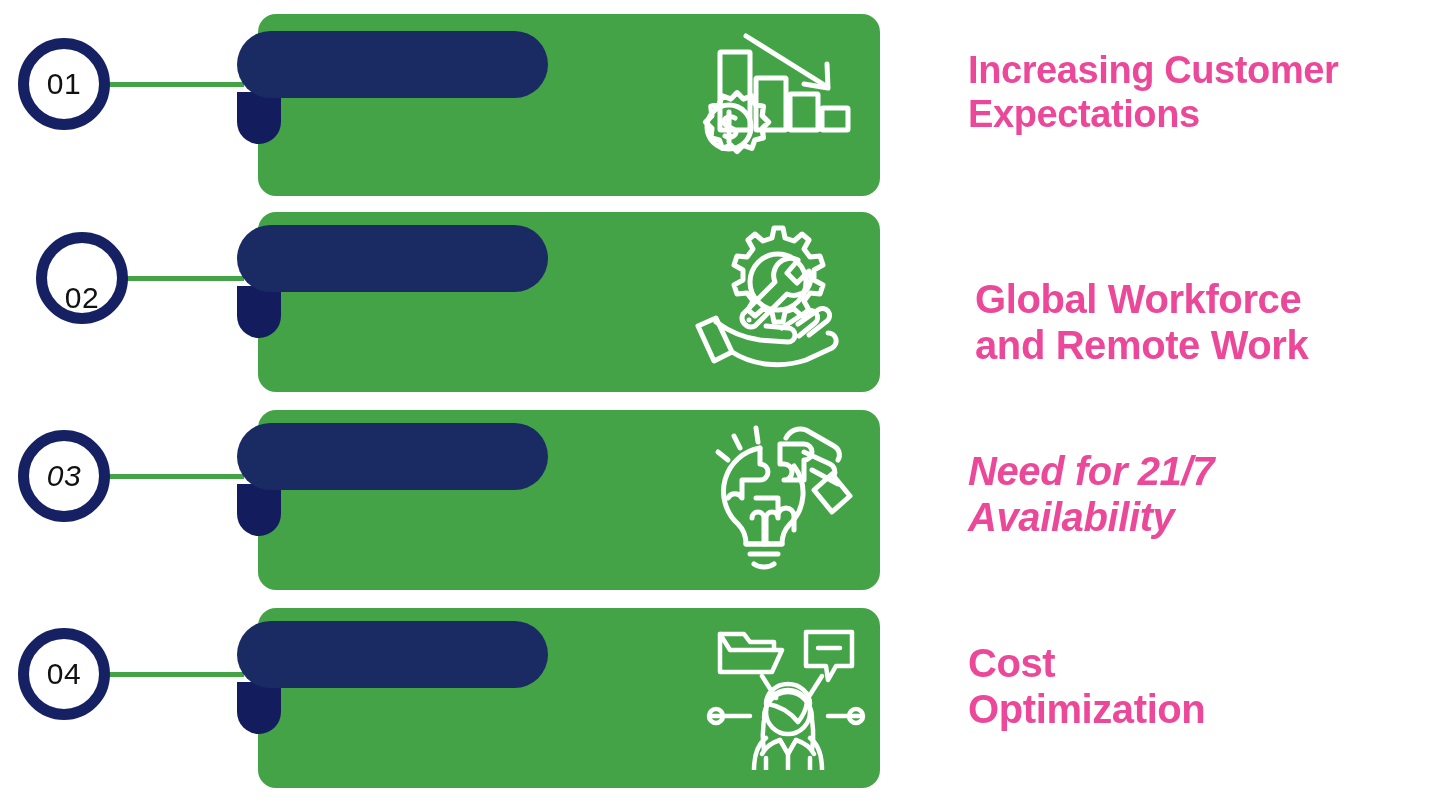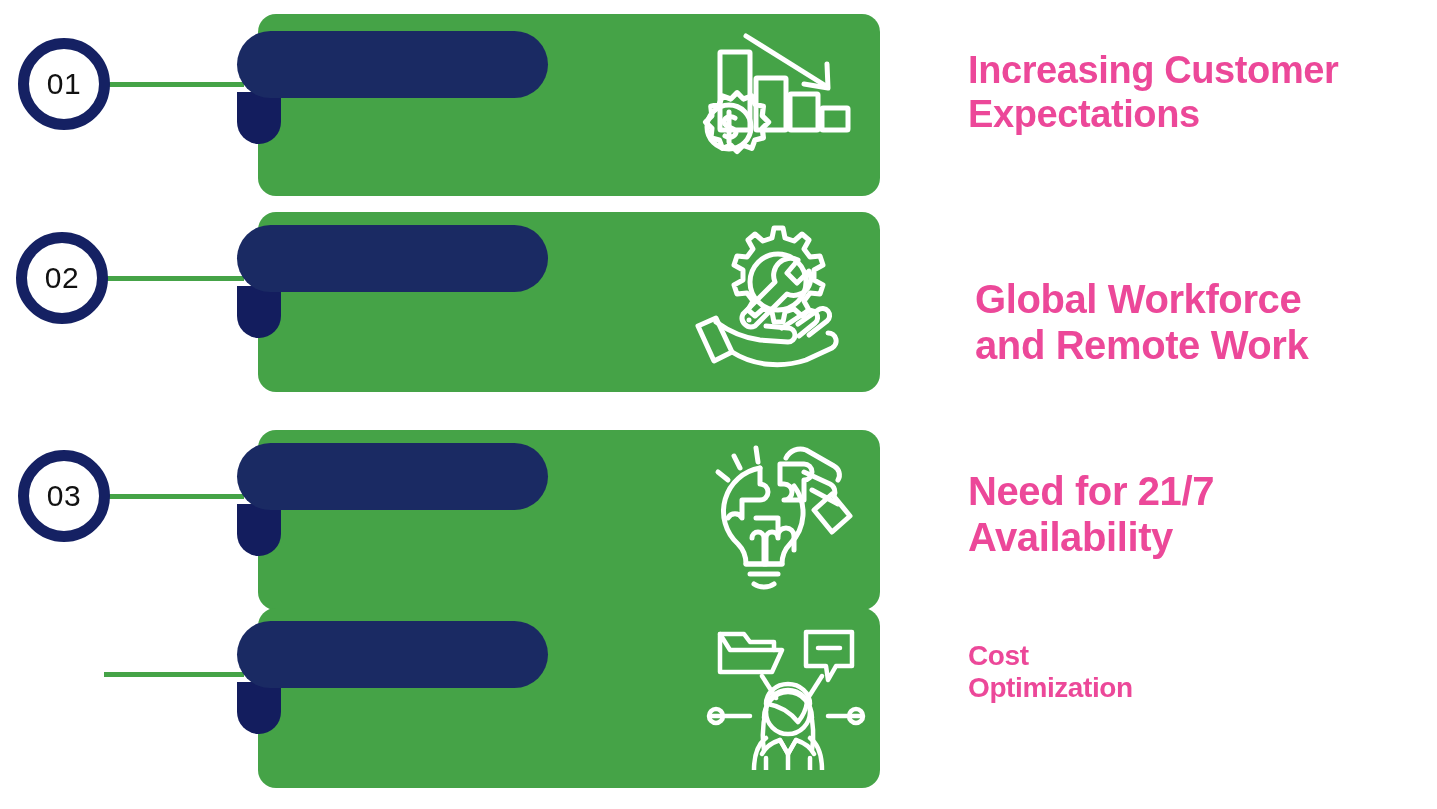--- a/index.html
+++ b/index.html
@@ -145,21 +145,21 @@
   <div class="row" style="top:198px;height:198px;">
 
     <div class="connector" style="left:104px; top:78px; width:140px;"></div>
 
     <div class="card" style="left:258px; top:14px; width:622px; height:180px;"></div>
 
     <div class="fold" style="left:237px; top:88px; width:44px; height:52px;"></div>
 
     <div class="pill" style="left:237px; top:27px; width:311px; height:67px;"></div>
 
-    <div class="num-circle" style="left:16px; top:34px;">
+    <div class="num-circle" style="left:36px; top:34px;align-items:flex-end;">
       <span>02</span>
     </div>
 
     <div class="icon-wrap" style="left:686px; top:24px; width:170px; height:152px;">
       <svg viewBox="0 0 170 152" fill="none" stroke="#ffffff" stroke-width="5" stroke-linecap="round" stroke-linejoin="round">
 
         <path d="M88 6 l9 0 2 10 9 3 8-7 7 6 -5 9 6 8 10-1 3 9 -9 5 0 10 9 5 -3 9 -10-1 -6 8 5 9 -7 6 -8-7 -9 3 -2 10 -9 0 -2-10 -9-3 -8 7 -7-6 5-9 -6-8 -10 1 -3-9 9-5 0-10 -9-5 3-9 10 1 6-8 -5-9 7-6 8 7 9-3 z"></path>
         <circle cx="92" cy="60" r="28"></circle>
 
         <path d="M112 38 a17 17 0 0 0 -23 22 L57 92 a9 9 0 0 0 12 12 l32-32 a17 17 0 0 0 22-23 l-12 12 -10-10 z"></path>
@@ -170,21 +170,21 @@
         <path d="M96 106 l24-16 a7 7 0 0 1 9 11 l-16 13"></path>
         <path d="M112 102 l20-14 a7 7 0 0 1 9 11 l-18 14"></path>
         <path d="M46 130 c22 14 50 16 74 8 l26-12 a8 8 0 0 0 -4-15"></path>
       </svg>
     </div>
 
     <div class="label" style="left:975px; top:78px; width:470px; font-size:40px;">Global Workforce
 and Remote Work</div>
   </div>
 
-  <div class="row" style="top:416px;height:198px;">
+  <div class="row" style="top:396px;height:198px;font-style:italic;">
 
     <div class="connector" style="left:104px; top:78px; width:140px;"></div>
 
     <div class="card" style="left:258px; top:14px; width:622px; height:180px;"></div>
 
     <div class="fold" style="left:237px; top:88px; width:44px; height:52px;"></div>
 
     <div class="pill" style="left:237px; top:27px; width:311px; height:67px;"></div>
 
     <div class="num-circle" style="left:18px; top:34px;">
@@ -226,20 +226,23 @@
   <div class="row" style="top:594px;height:200px;">
 
     <div class="connector" style="left:104px; top:78px; width:140px;"></div>
 
     <div class="card" style="left:258px; top:14px; width:622px; height:180px;"></div>
 
     <div class="fold" style="left:237px; top:88px; width:44px; height:52px;"></div>
 
     <div class="pill" style="left:237px; top:27px; width:311px; height:67px;"></div>
 
+    <div class="num-circle" style="left:18px; top:34px;">
+      <span>04</span>
+    </div>
 
     <div class="icon-wrap" style="left:706px; top:24px; width:160px; height:152px;">
       <svg viewBox="0 0 160 152" fill="none" stroke="#ffffff" stroke-width="4.5" stroke-linecap="round" stroke-linejoin="round">
 
         <path d="M14 16 l24 0 6 8 24 0 0 8"></path>
         <path d="M14 16 l0 38 52 0 10-22 -52 0 z"></path>
 
         <path d="M100 14 l46 0 0 34 -16 0 -8 14 -2-14 -20 0 z"></path>
         <path d="M112 30 l22 0"></path>
 
@@ -261,17 +264,17 @@
         <path d="M56 136 c4-8 12-12 18-14 l8 14 8-14 c6 2 14 6 18 14"></path>
         <path d="M48 152 c0-16 4-26 12-32"></path>
         <path d="M116 152 c0-16 -4-26 -12-32"></path>
         <path d="M74 122 l8 14 8-14"></path>
         <path d="M82 136 l0 16"></path>
         <path d="M60 140 l0 12"></path>
         <path d="M104 140 l0 12"></path>
       </svg>
     </div>
 
-    <div class="label" style="left:968px; top:46px; width:470px; font-size:28px;">Cost
+    <div class="label" style="left:968px; top:46px; width:470px; font-size:40px;">Cost
 Optimization</div>
   </div>
 
 </div>
 
 </body></html>

